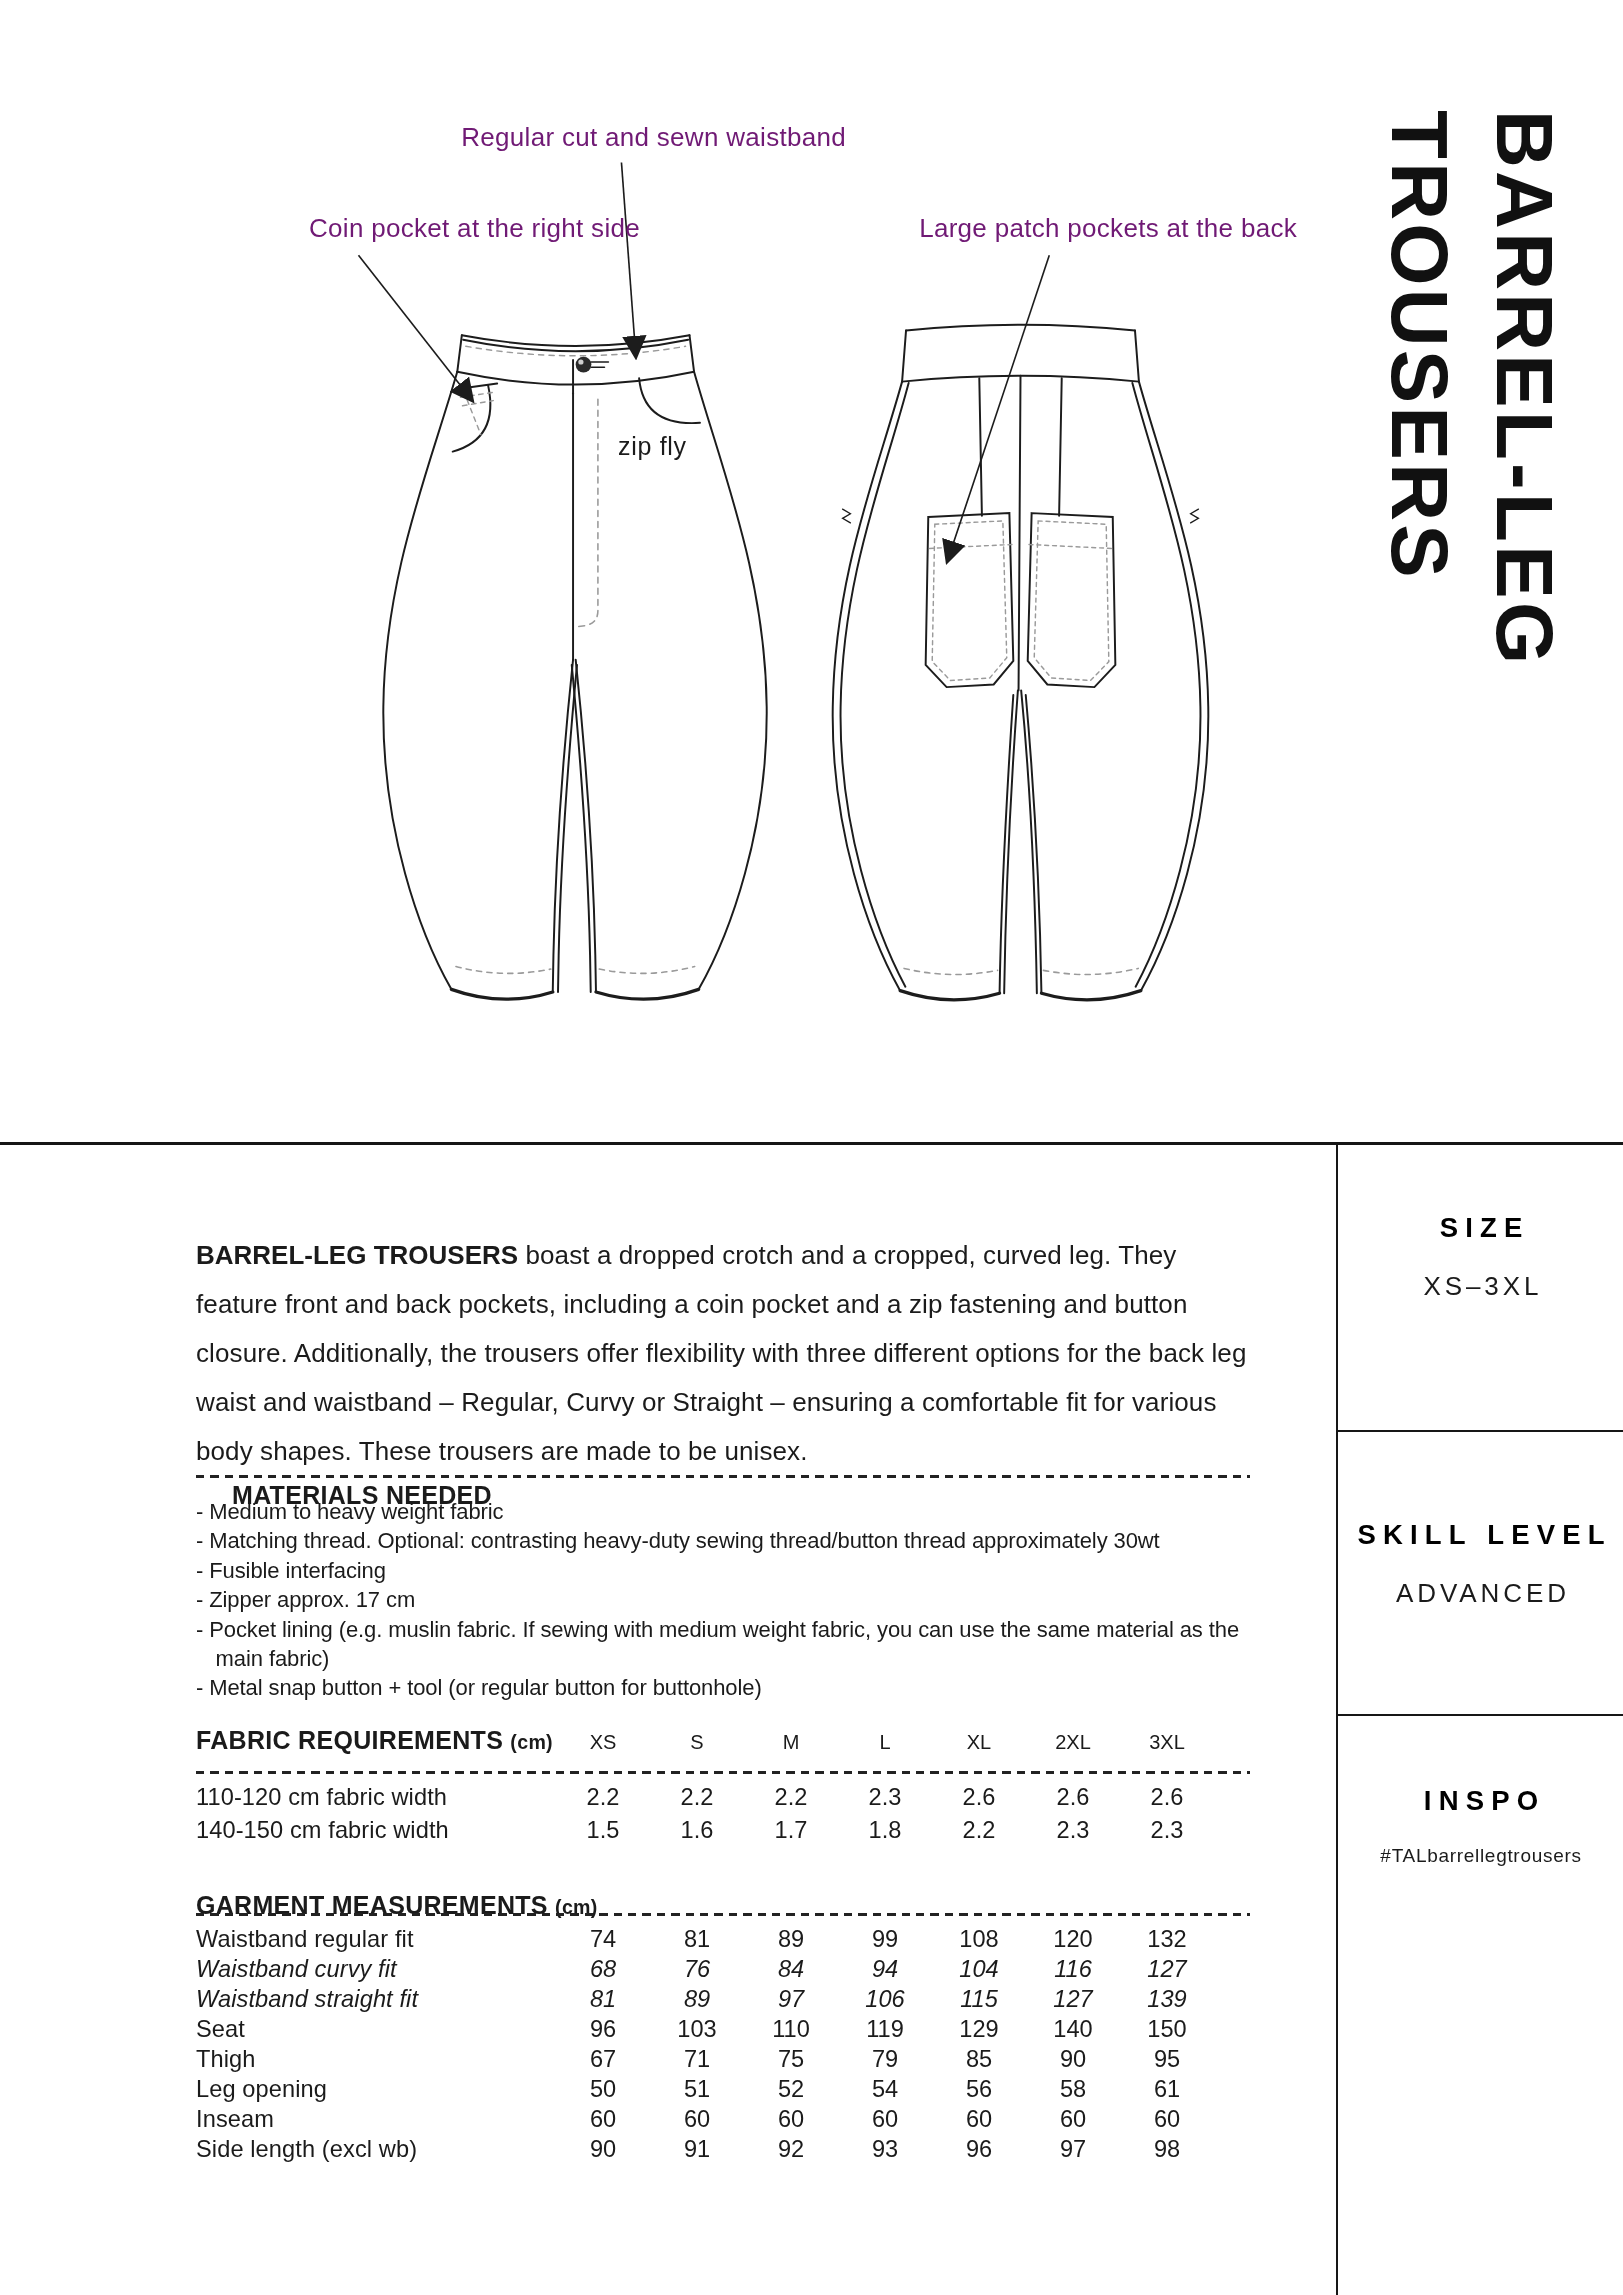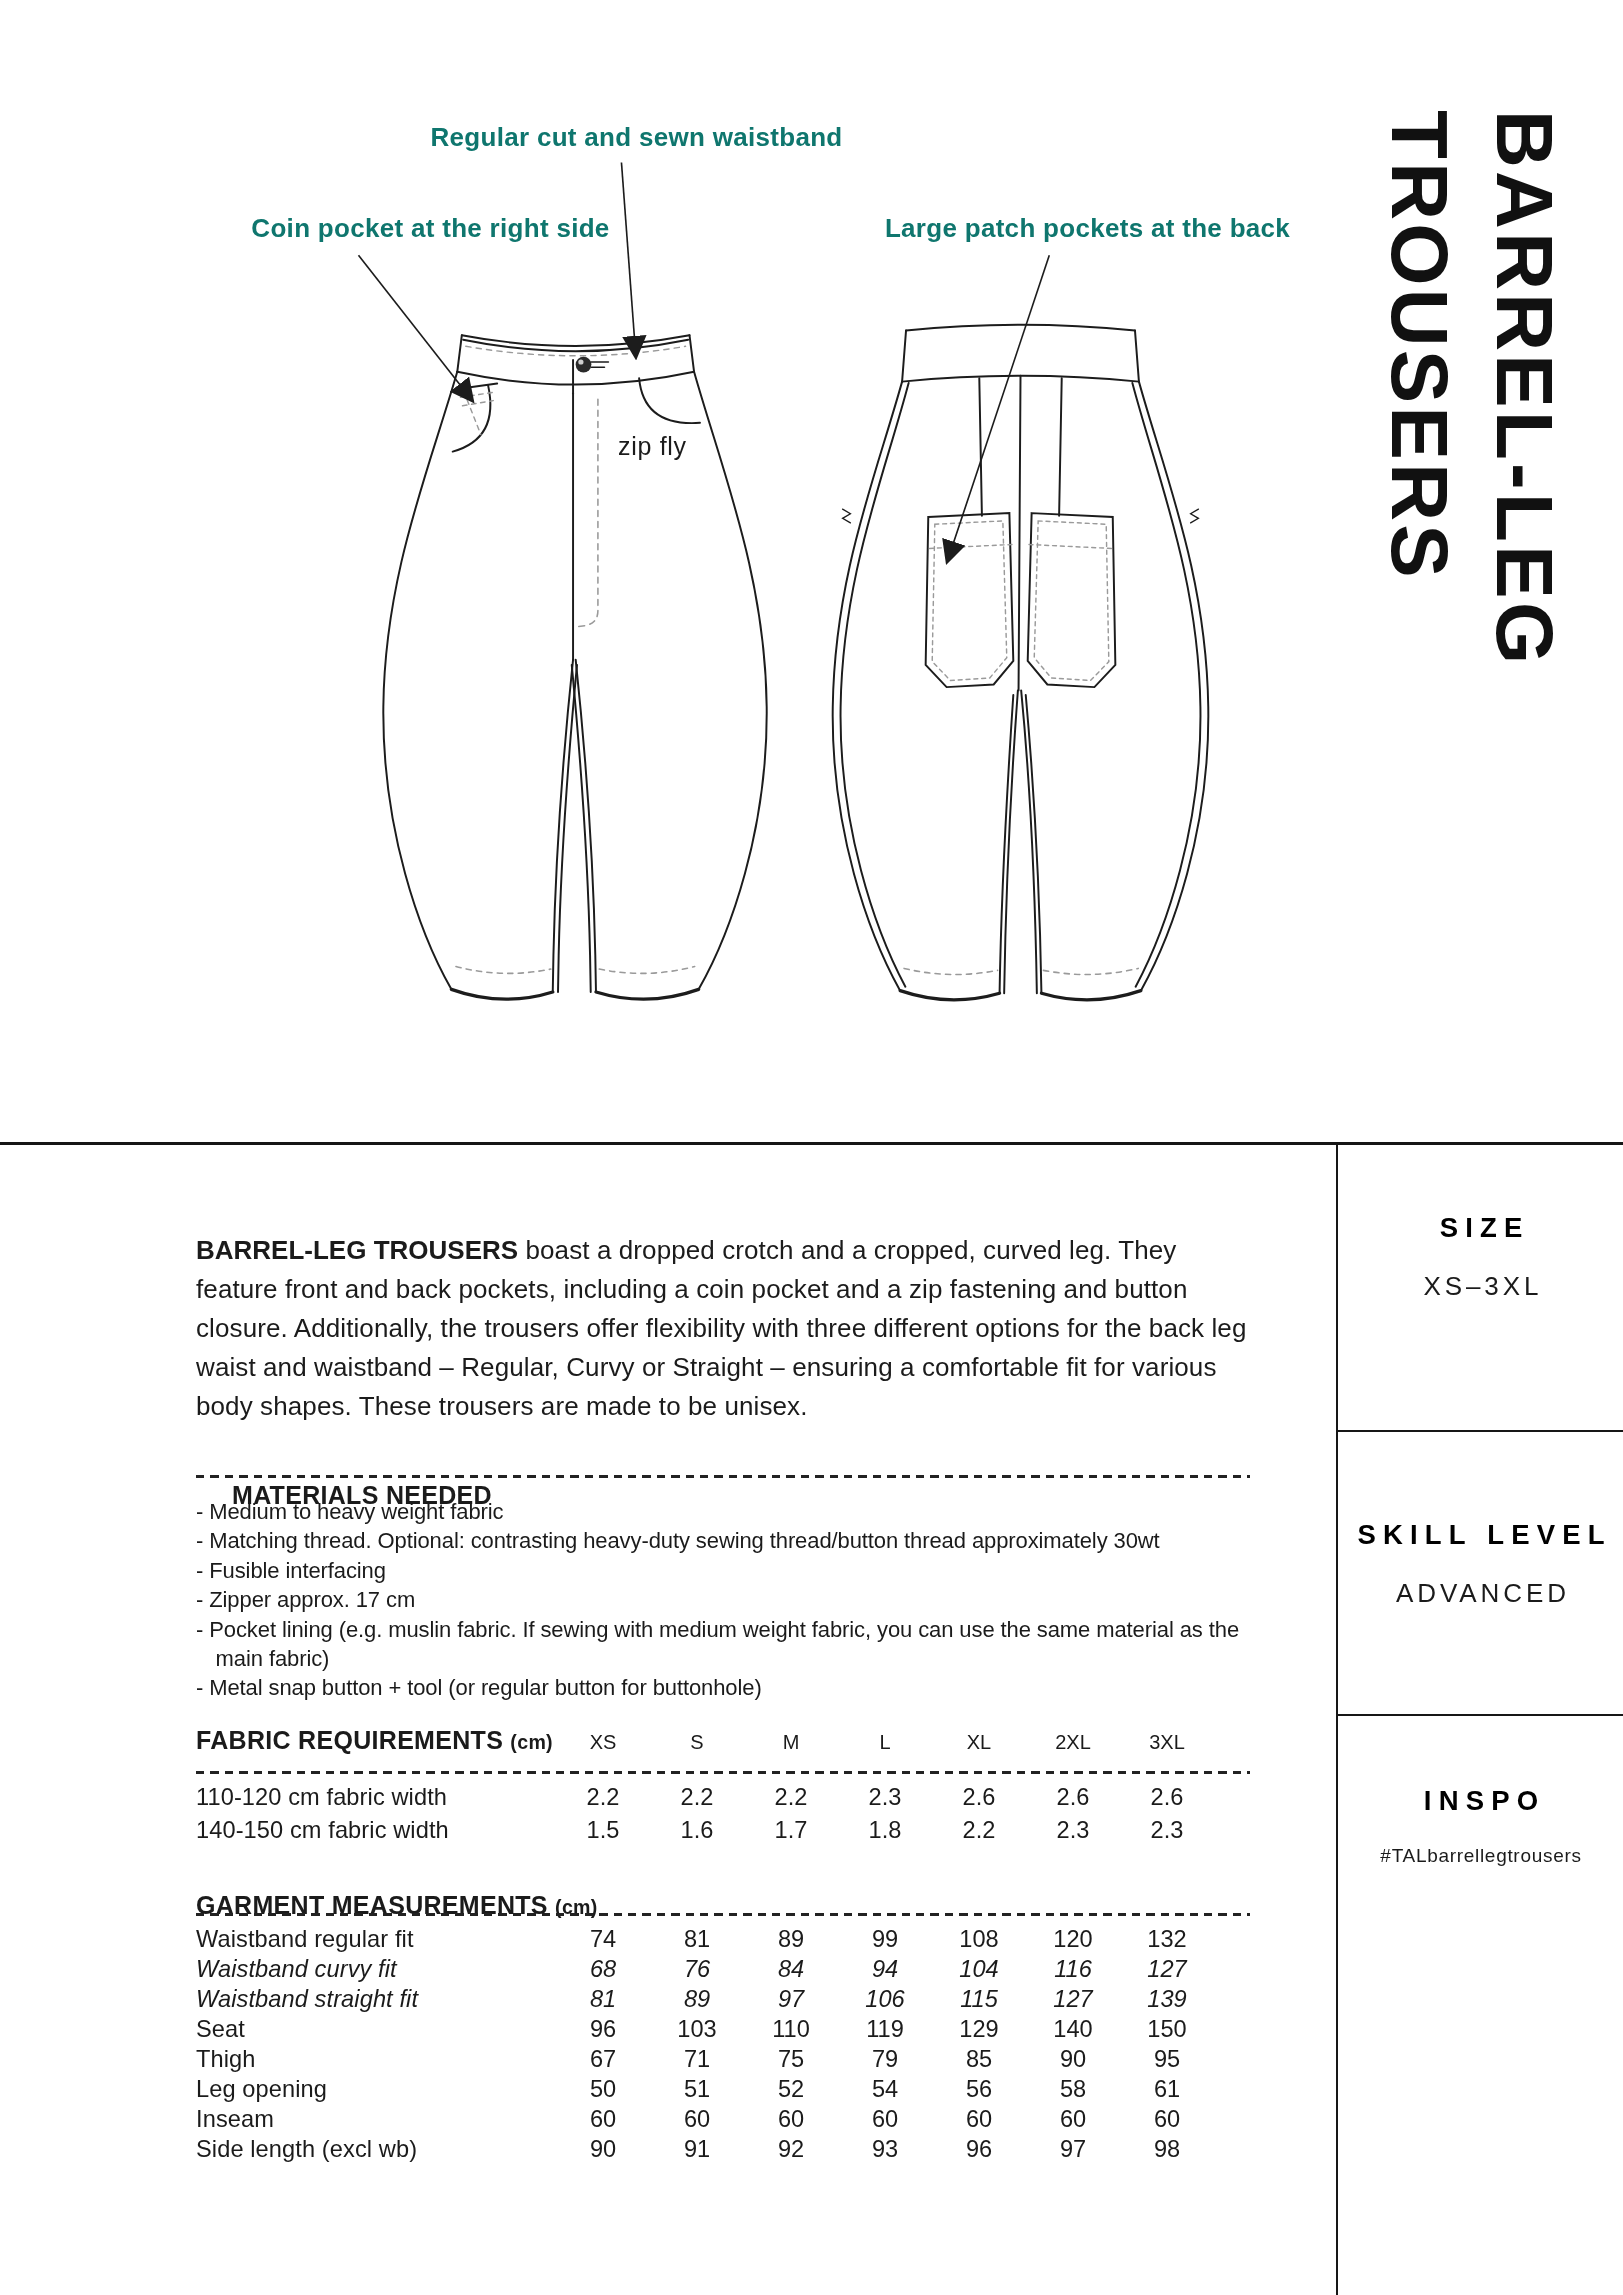--- a/index.html
+++ b/index.html
@@ -15,39 +15,39 @@
   
   .rule-h{position:absolute;left:0;top:1142px;width:1623px;height:2.6px;background:#161616;}
   .rule-v{position:absolute;left:1336px;top:1144px;width:2px;height:1151px;background:#161616;}
   .dashed-rule{
     position:absolute;left:196px;width:1054px;height:2.6px;
     background:repeating-linear-gradient(to right,#222 0 8.5px,transparent 8.5px 14.4px);
   }
   
   .diagram-svg{position:absolute;left:0;top:0;width:1623px;height:1142px;}
   .annotation{
-    position:absolute;width:419px;text-align:center;
-    font-size:26px;font-weight:700;letter-spacing:0.3px;color:#0f766e;
+    position:absolute;width:419px;text-align:right;
+    font-size:26px;font-weight:400;letter-spacing:0.3px;color:#701a75;
   }
   .ann-1{left:427px;top:122px;}
   .ann-2{left:221px;top:213px;}
   .ann-3{left:878px;top:213px;}
   .zipfly{position:absolute;left:618px;top:432px;font-size:25px;font-weight:300;letter-spacing:0.7px;}
   
   .vtitle{
     position:absolute;left:1366px;top:110px;height:916px;
     writing-mode:vertical-rl;text-orientation:mixed;
     font-size:80px;font-weight:bold;letter-spacing:3.3px;line-height:1.32;
     color:#111;white-space:nowrap;
   }
   .vtitle .line{display:block;}
   
   .desc{
     position:absolute;left:196px;top:1205px;width:1057px;
-    font-size:26px;line-height:39px;font-weight:300;letter-spacing:0.1px;
+    font-size:26px;line-height:49px;font-weight:300;letter-spacing:0.1px;
   }
   .desc b{font-weight:bold;letter-spacing:0;}
   .sec-heading{
     position:absolute;left:196px;
     font-size:25px;font-weight:bold;letter-spacing:0.3px;
   }
   .sec-heading .unit{font-size:19.6px;font-weight:bold;}
   .materials-heading{top:1460px;margin-left:36px;}
   .dash-materials{top:1475px;}
   .materials-list{

